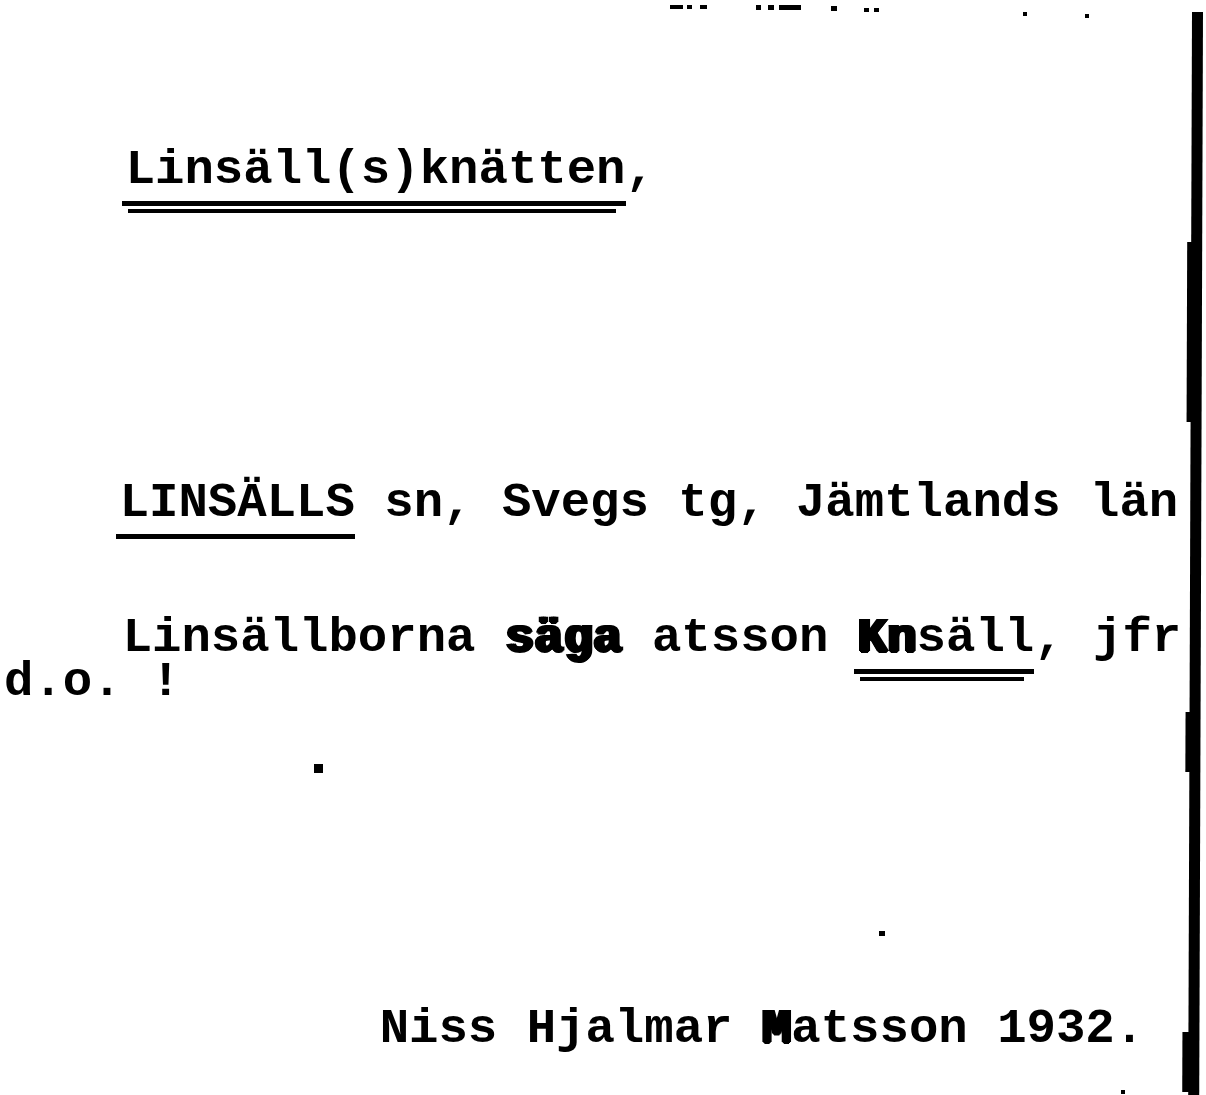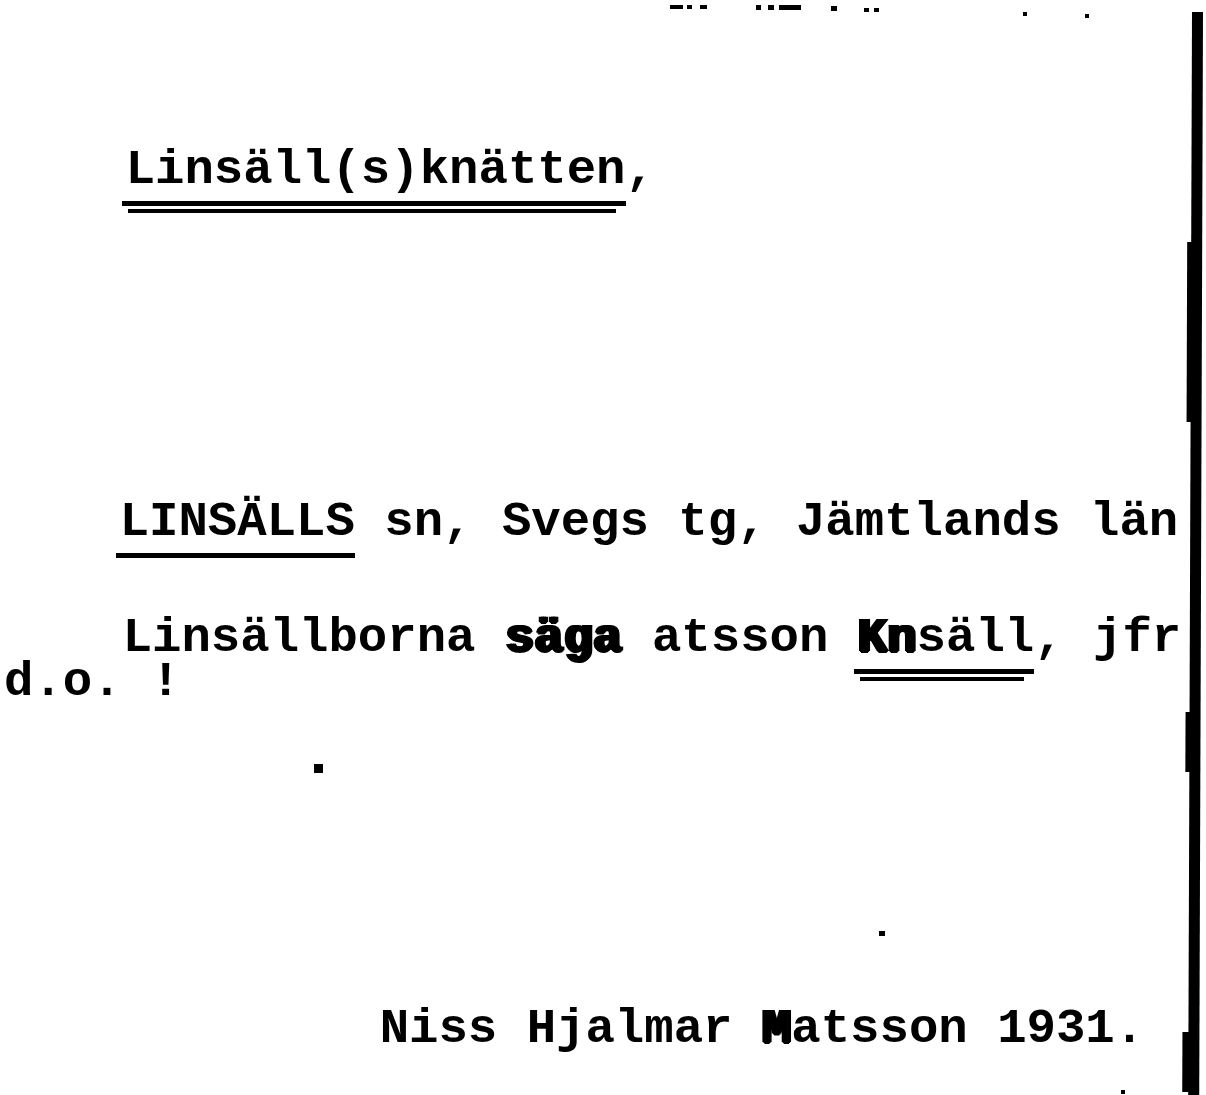--- a/index.html
+++ b/index.html
@@ -67,32 +67,32 @@
 
 <div class="card">
 
   <div class="line" style="left:8px; top:97px;">
     <span class="ul double">Linsäll(s)knätten</span><span>,</span>
   </div>
 
 
 
 
-  <div class="line" style="left:2px; top:449px;">
+  <div class="line" style="left:2px; top:430px;">
     <span class="ul">LINSÄLLS</span><span> sn, Svegs tg, Jämtlands län</span>
   </div>
 
   <div class="line" style="left:5px; top:565px;">
     <span>Linsällborna </span><span class="ov">säga</span><span> atsson </span><span class="ul double"><span class="ov">Kn</span><span>säll</span></span><span>, jfr</span>
   </div>
 
   <div class="line" style="left:4px; top:658px;text-align:right;">d.o. !</div>
 
   <div class="line" style="left:262px; top:956px;">
-    <span>Niss Hjalmar </span><span class="ov">M</span><span>atsson 1931.</span>
+    <span>Niss Hjalmar </span><span class="ov">M</span><span>atsson 1932.</span>
   </div>
 
   <div class="speck" style="left:670px; top:5px;  width:13px; height:4px;"></div>
   <div class="speck" style="left:687px; top:5px;  width:5px;  height:4px;"></div>
   <div class="speck" style="left:700px; top:5px;  width:7px;  height:4px;"></div>
   <div class="speck" style="left:756px; top:5px;  width:5px;  height:5px;"></div>
   <div class="speck" style="left:768px; top:5px;  width:6px;  height:5px;"></div>
   <div class="speck" style="left:779px; top:5px;  width:22px; height:5px;"></div>
   <div class="speck" style="left:831px; top:6px;  width:6px;  height:5px;"></div>
   <div class="speck" style="left:864px; top:8px;  width:5px;  height:4px;"></div>

